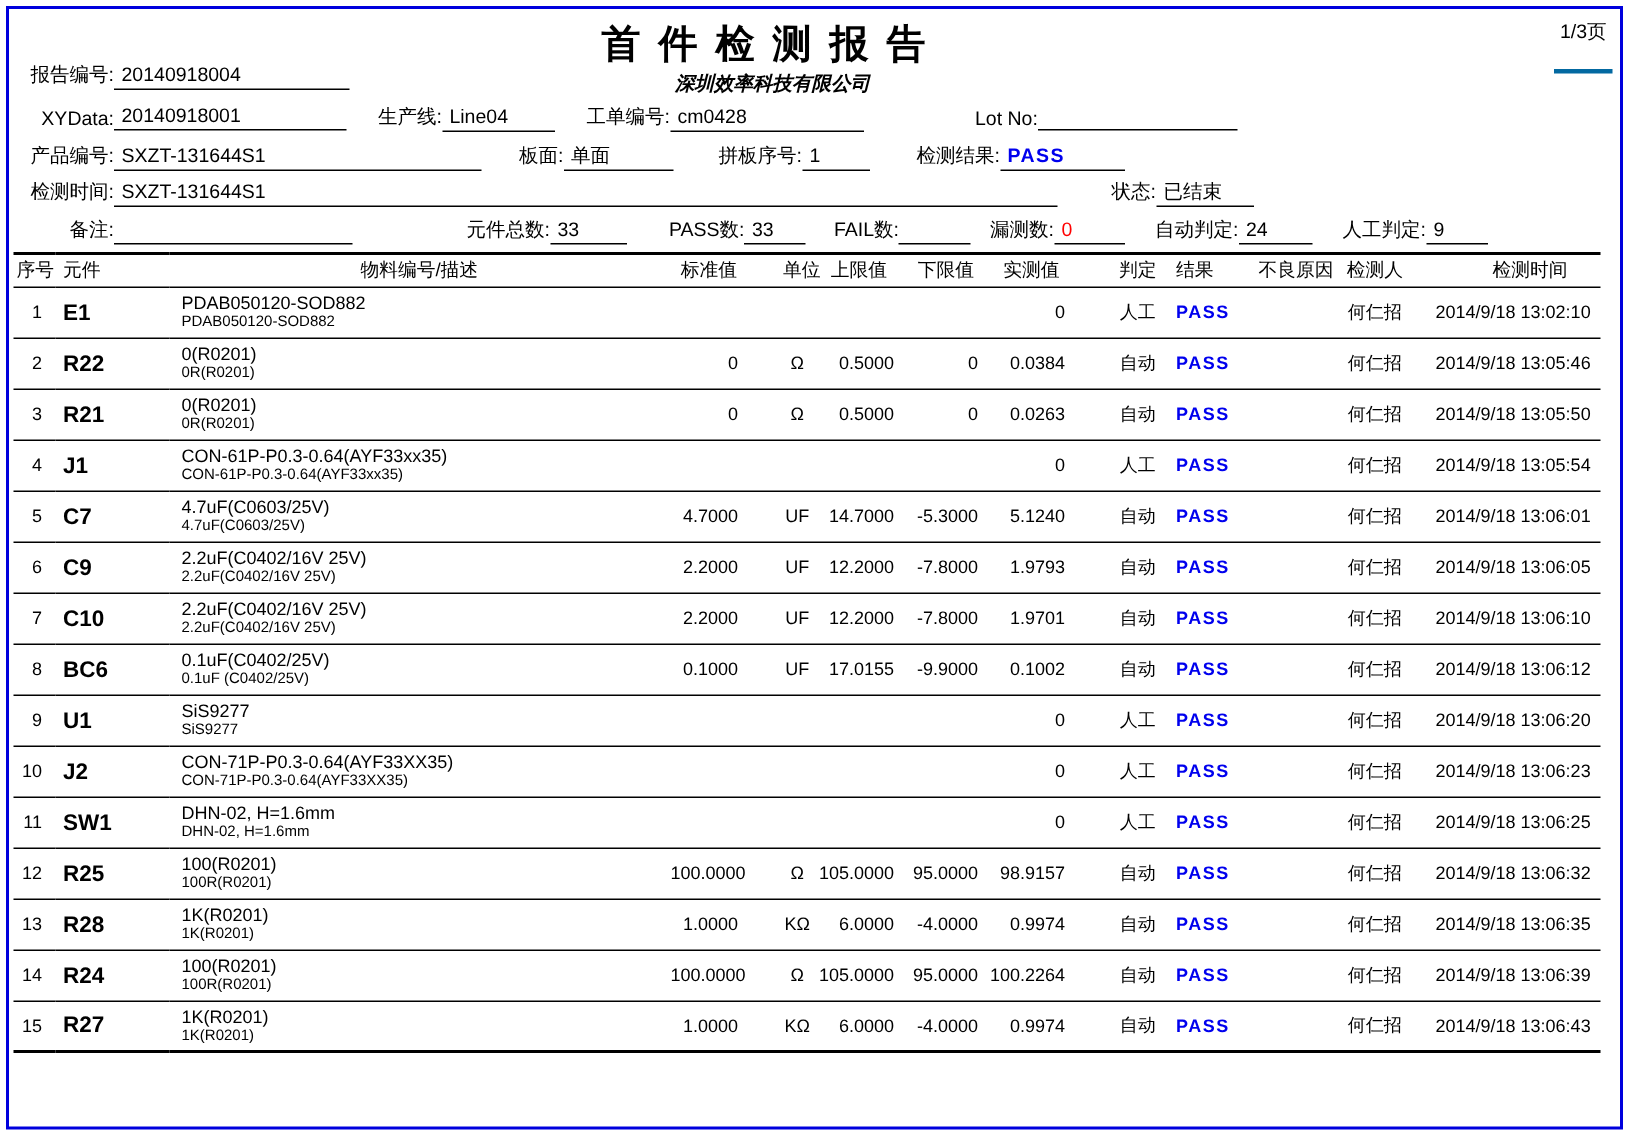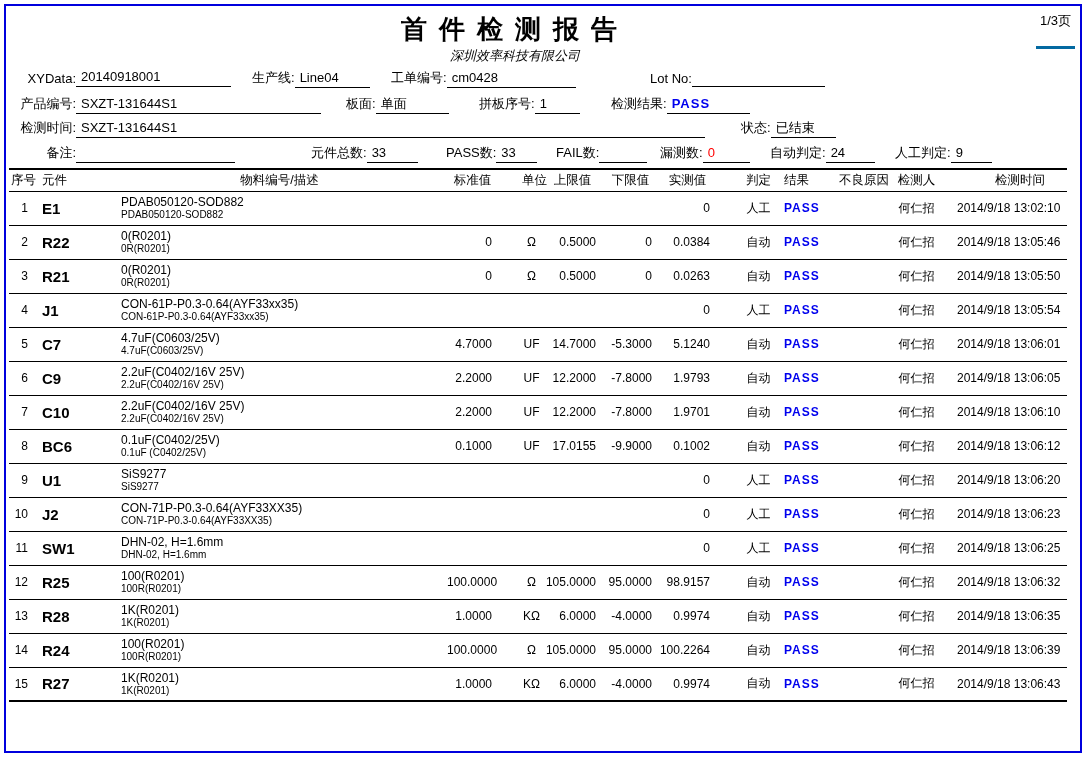--- a/index.html
+++ b/index.html
@@ -4,21 +4,21 @@
 <style>
   html,body{margin:0;padding:0;background:#fff;}
   .page{position:relative;width:1086px;height:757px;background:#ffffff;
         font-family:"Liberation Sans","DejaVu Sans",sans-serif;color:#000;overflow:hidden;}
   .frame{position:absolute;inset:4px;border:2px solid #0000dd;pointer-events:none;}
 
   
   .title{position:absolute;top:12px;left:0;width:1030px;text-align:center;
          font-size:26px;font-weight:bold;letter-spacing:12px;}
   .company{position:absolute;top:47px;left:0;width:1030px;text-align:center;
-           font-size:13px;font-weight:normal;font-style:italic;
+           font-size:13px;font-weight:bold;font-style:italic;
            font-family:"DejaVu Serif","Liberation Serif",serif;}
   .pagenum{position:absolute;top:12px;left:1000px;font-size:13px;}
   .pagenum span{border-bottom:3px solid #0369a1;padding:0 4px 18px 4px;margin-left:36px;}
 
   .field{position:absolute;font-size:13px;white-space:nowrap;}
   .field .lab{display:inline-block;vertical-align:bottom;padding-bottom:1px;}
   .field .lab1{display:inline-block;width:58px;text-align:right;vertical-align:bottom;padding-bottom:1px;}
   .field .val{display:inline-block;vertical-align:bottom;border-bottom:1px solid #000;
               padding:0 2px 1px 5px;height:16px;line-height:16px;white-space:nowrap;}
   .val.blue{color:#0000ee;font-weight:bold;letter-spacing:1px;}
@@ -81,20 +81,23 @@
 </head>
 <body>
 
 <div class="page">
   <div class="frame"></div>
 
   <div class="title">首件检测报告</div>
   <div class="pagenum"><span>1/3页</span></div>
   <div class="company">深圳效率科技有限公司</div>
 
+  <div class="field" id="f-report">
+    <span class="lab1">报告编号:</span><span class="val">20140918004</span>
+  </div>
   <div class="field" id="f-xydata">
     <span class="lab1">XYData:</span><span class="val">20140918001</span>
   </div>
   <div class="field" id="f-line">
     <span class="lab">生产线:</span><span class="val">Line04</span>
   </div>
   <div class="field" id="f-workorder">
     <span class="lab">工单编号:</span><span class="val">cm0428</span>
   </div>
   <div class="field" id="f-lot">

